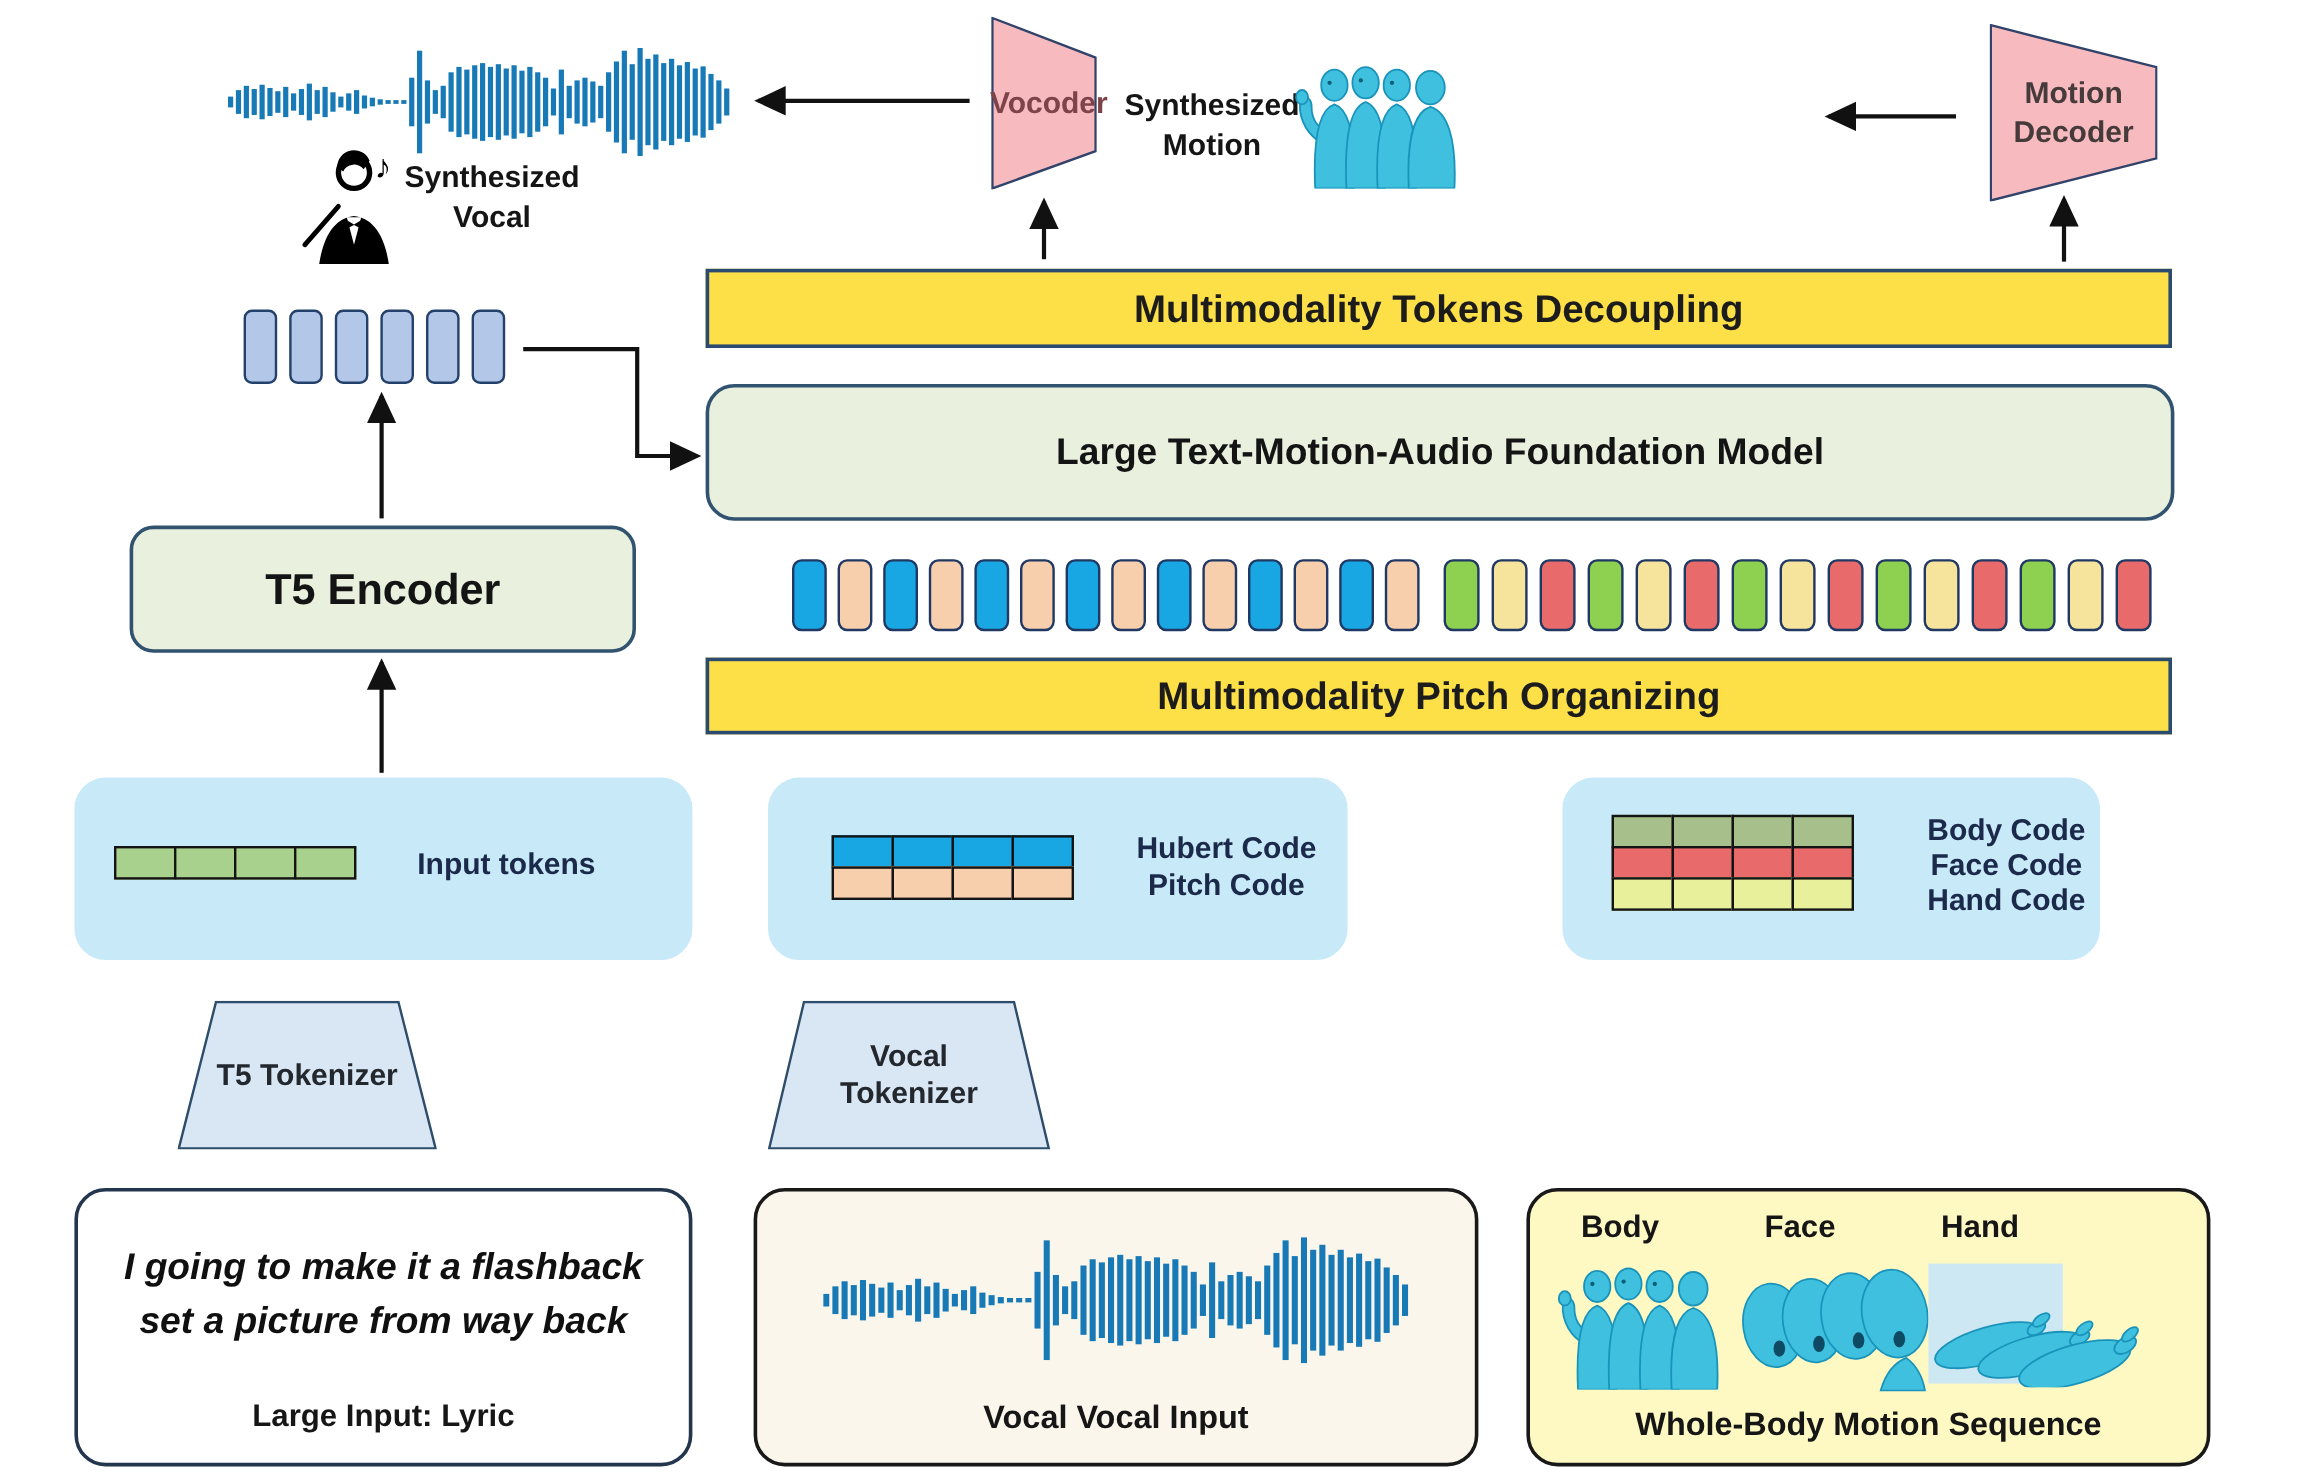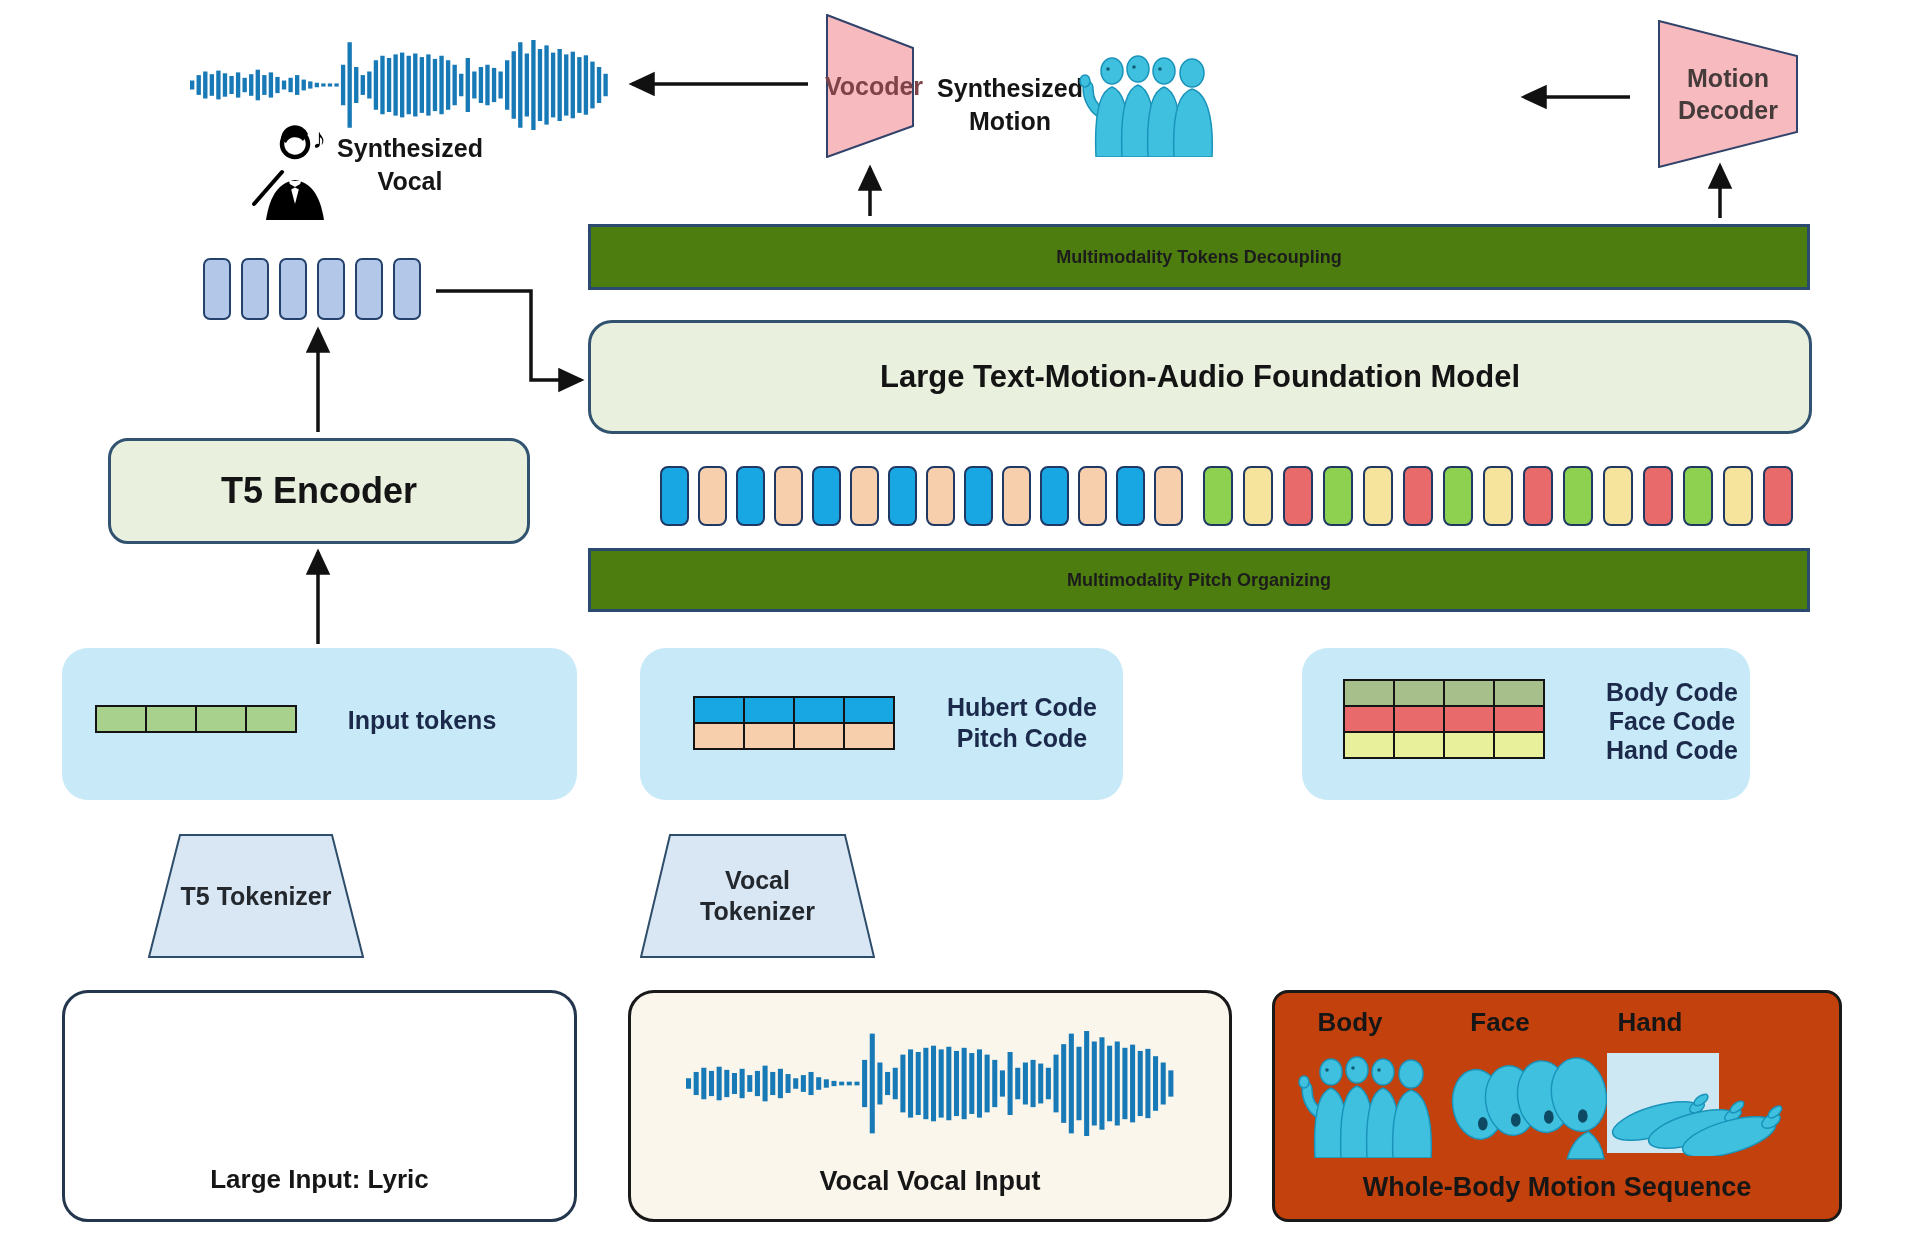--- a/index.html
+++ b/index.html
@@ -1,22 +1,22 @@
 <!DOCTYPE html>
 <html><head>
 <meta charset="utf-8">
 <style>
   *{box-sizing:border-box;margin:0;padding:0}
   body{font-family:"Liberation Sans",sans-serif;background:#ffffff}
   #stage{position:relative;width:1920px;height:1233px;background:#fff;overflow:hidden}
   .abs{position:absolute}
   .ctr{display:flex;align-items:center;justify-content:center;text-align:center}
   .pre{white-space:pre-line}
-  .bar{background:#4d7c0f;border:3px solid #2b4a6f;display:flex;align-items:center;justify-content:center;
-       font-size:18px;font-weight:700;color:#1c1c1c}
+  .bar{background:#fde047;border:3px solid #2b4a6f;display:flex;align-items:center;justify-content:center;
+       font-size:32px;font-weight:700;color:#1c1c1c}
   .greenbox{background:#e9f1de;border:3px solid #31536f;display:flex;align-items:center;justify-content:center;
        font-weight:700;color:#141414}
   .codebox{background:#c8e9f8;border-radius:26px}
   .codelabel{font-size:25px;font-weight:700;color:#1b2a4a;text-align:center}
   .traplabel{font-size:25px;font-weight:700;color:#23282e;text-align:center;line-height:31px}
   .caption{font-size:27px;font-weight:700;color:#161616;text-align:center}
   .toplabel{font-size:25px;font-weight:700;color:#151515;text-align:center;line-height:33px}
   
   .trow{display:flex;gap:9px}
   .trow .tok{width:29px}
@@ -338,20 +338,22 @@
   <div class="abs" style="left:640px;top:834px;width:235px;height:124px">
     <svg class="abs" style="left:0;top:0" width="235" height="124" viewBox="0 0 235 124">
       <polygon points="30,1 205,1 234,123 1,123" fill="#d9e6f3" stroke="#2e4d6b" stroke-width="2"></polygon>
     </svg>
     <div class="abs ctr traplabel pre" style="inset:0">Vocal
 Tokenizer</div>
   </div>
 
 
   <div class="abs" style="left:62px;top:990px;width:515px;height:232px;background:#fff;border:3px solid #23364e;border-radius:26px">
+    <div class="abs pre" style="left:8px;right:8px;top:40px;font-style:italic;font-weight:700;font-size:31px;line-height:45px;text-align:center;color:#101010">I going to make it a flashback
+set a picture from way back</div>
     <div class="abs caption" style="left:0;right:0;bottom:24px;font-size:26px">Large Input: Lyric</div>
   </div>
 
   <div class="abs" style="left:628px;top:990px;width:604px;height:232px;background:#fbf6ec;border:3px solid #191919;border-radius:26px">
     <svg class="abs" style="left:55px;top:38px" width="490" height="105" viewBox="0 0 490 105">
         <rect x="0.00" y="47.25" width="5.05" height="10.50" fill="#1779b5"></rect>
         <rect x="7.66" y="40.95" width="5.05" height="23.10" fill="#1779b5"></rect>
         <rect x="15.31" y="36.75" width="5.05" height="31.50" fill="#1779b5"></rect>
         <rect x="22.97" y="39.90" width="5.05" height="25.20" fill="#1779b5"></rect>
         <rect x="30.63" y="35.70" width="5.05" height="33.60" fill="#1779b5"></rect>
@@ -411,21 +413,21 @@
         <rect x="444.06" y="13.65" width="5.05" height="77.70" fill="#1779b5"></rect>
         <rect x="451.72" y="19.95" width="5.05" height="65.10" fill="#1779b5"></rect>
         <rect x="459.38" y="17.85" width="5.05" height="69.30" fill="#1779b5"></rect>
         <rect x="467.03" y="25.20" width="5.05" height="54.60" fill="#1779b5"></rect>
         <rect x="474.69" y="31.50" width="5.05" height="42.00" fill="#1779b5"></rect>
         <rect x="482.34" y="39.38" width="5.05" height="26.25" fill="#1779b5"></rect>
       </svg>
     <div class="abs caption" style="left:0;right:0;bottom:22px">Vocal Vocal Input</div>
   </div>
 
-  <div class="abs" style="left:1272px;top:990px;width:570px;height:232px;background:#c2410c;border:3px solid #191919;border-radius:16px">
+  <div class="abs" style="left:1272px;top:990px;width:570px;height:232px;background:#fef9c3;border:3px solid #191919;border-radius:26px">
     <div class="abs caption" style="left:25px;top:14px;width:100px;font-size:26px">Body</div>
     <div class="abs caption" style="left:175px;top:14px;width:100px;font-size:26px">Face</div>
     <div class="abs caption" style="left:325px;top:14px;width:100px;font-size:26px">Hand</div>
     <svg class="abs" style="left:22px;top:50px" width="150" height="118" viewBox="0 0 150 112">
         <use href="#sym-choir"></use>
       </svg>
     <svg class="abs" style="left:168px;top:46px" width="165" height="124" viewBox="0 0 170 125">
         <use href="#sym-faces"></use>
       </svg>
     <svg class="abs" style="left:330px;top:58px" width="185" height="105" viewBox="0 0 185 105">

